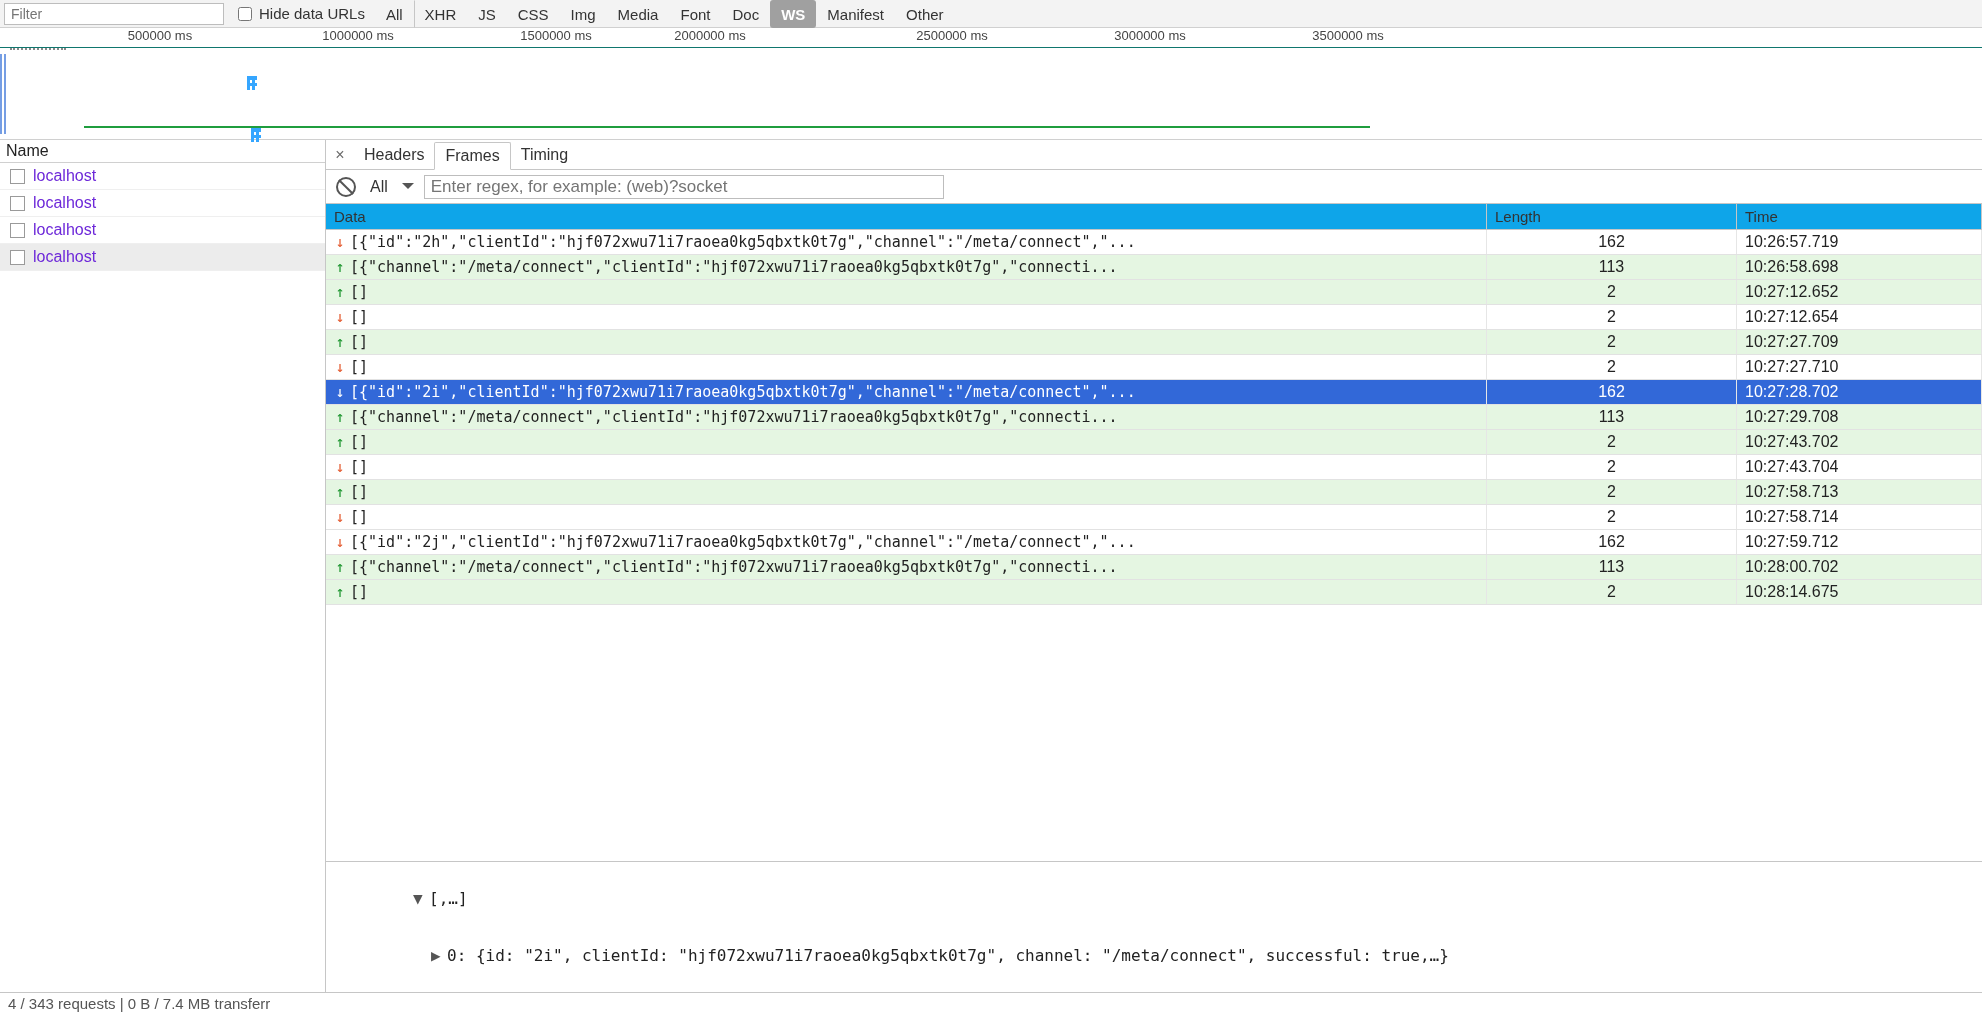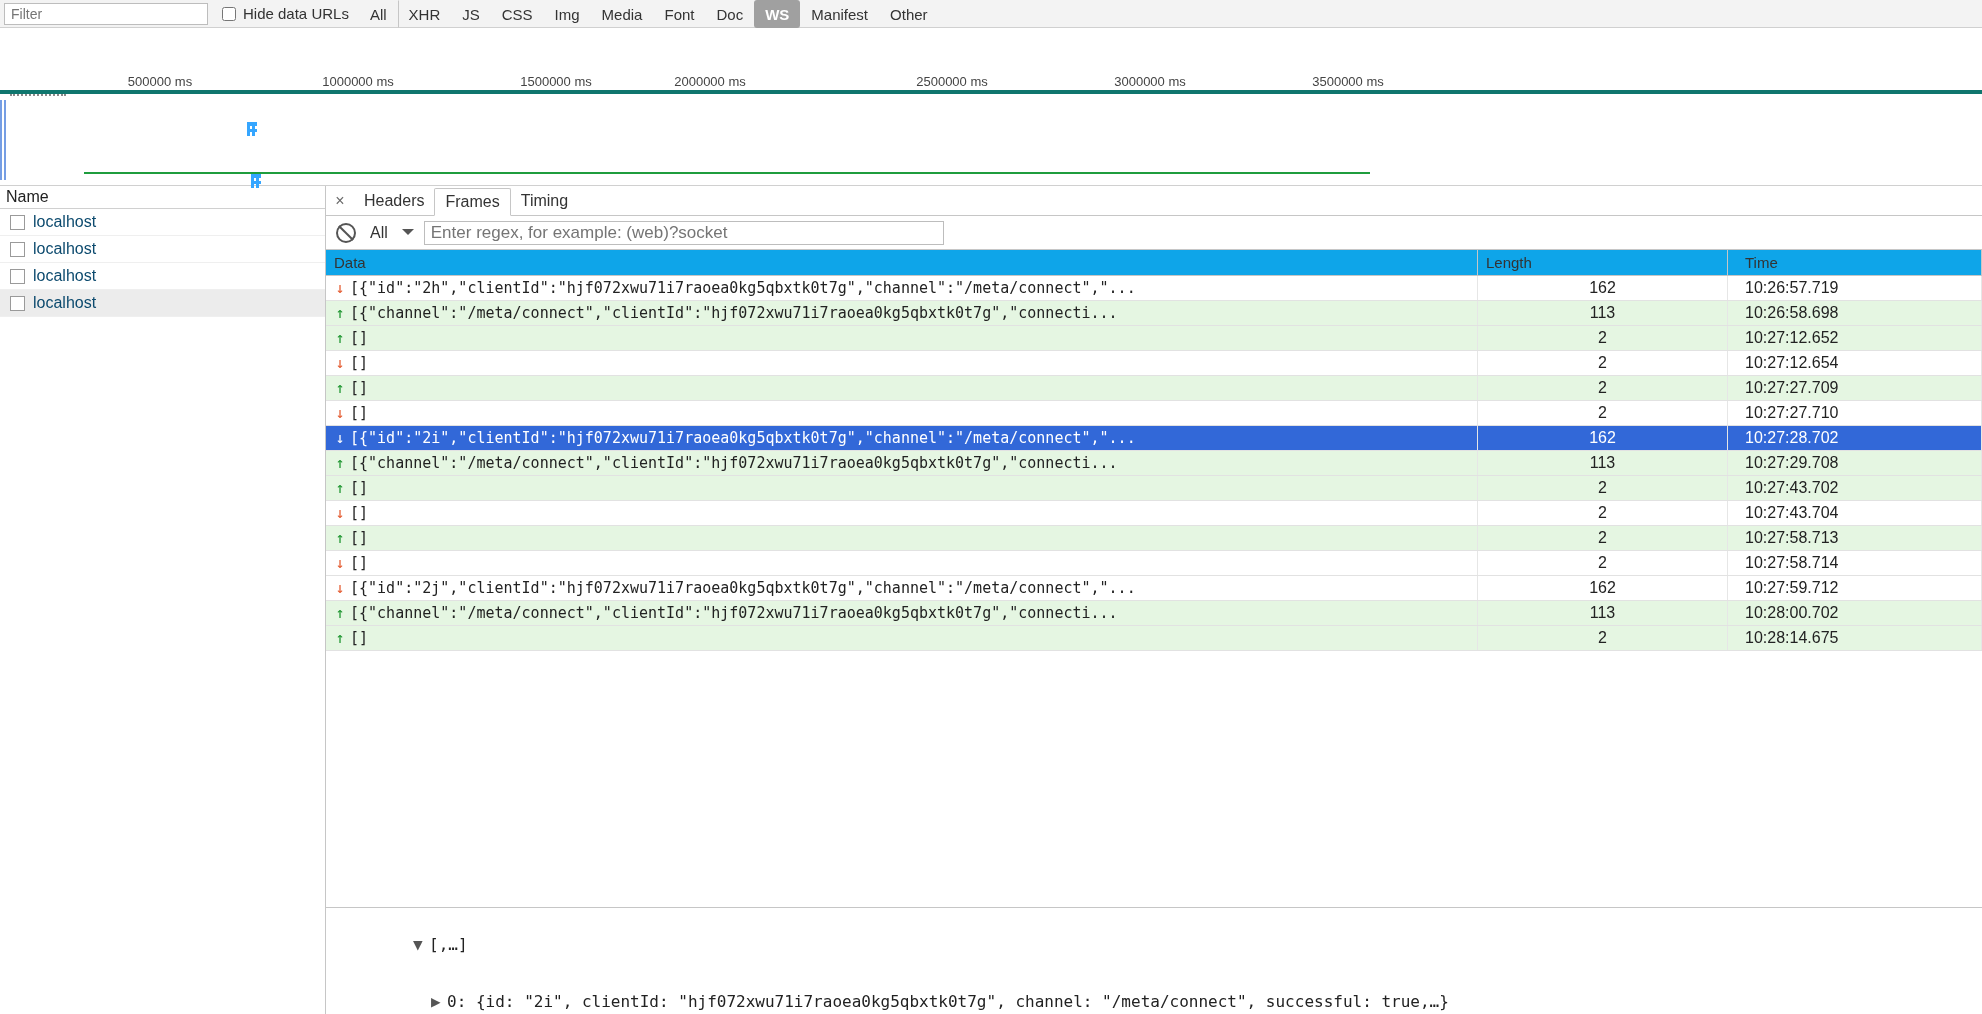--- a/index.html
+++ b/index.html
@@ -6,42 +6,42 @@
   html, body { margin:0; padding:0; font-family: "Helvetica Neue", Arial, sans-serif; font-size:15px; color:#222; background:#fff; }
   body { width:1982px; }
 
   
   .toolbar {
     display:flex; align-items:center; gap:10px;
     background:#f3f3f3; border-bottom:1px solid #d0d0d0;
     height:28px; padding:0 4px;
   }
   .filter-input {
-    width:204px; height:22px; font-size:14px; padding:0 6px;
+    width:220px; height:22px; font-size:14px; padding:0 6px;
     border:1px solid #bdbdbd; background:#fff;
   }
   .toolbar-cb { display:flex; align-items:center; gap:4px; font-size:15px; color:#333; }
   .toolbar-cb input { width:14px; height:14px; }
   .toolbar-tabs { display:flex; align-items:center; gap:0; }
   .toolbar-tab {
     padding:0 10px; font-size:15px; color:#333; cursor:pointer;
     height:28px; line-height:28px; border:1px solid transparent; border-radius:3px;
   }
   .toolbar-tab.divider-before { border-left:1px solid #c6c6c6; border-radius:0; }
   .toolbar-tab.ws-active {
     background:#a0a0a0; color:#fff; font-weight:600; border-radius:3px;
   }
 
   
   .overview {
     height:112px; background:#fff; border-bottom:1px solid #d0d0d0;
     position:relative;
   }
   .overview .ruler {
-    height:20px; border-bottom:4px solid #0f766e; position:relative;margin-top:46px;
+    height:20px; border-bottom:1px solid #0f766e; position:relative;
   }
   .overview .ruler span {
     position:absolute; top:0; font-size:13px; color:#444; transform:translateX(-50%);
   }
   .overview-body { position:relative; height:92px; }
   .ov-blue-spray {
     position:absolute; left:0; top:6px; width:8px; height:80px;
     background:repeating-linear-gradient(90deg,#3a74d8 0 2px,transparent 2px 4px);
     opacity:0.7;
   }
@@ -55,21 +55,21 @@
 
   
   .split { display:flex; height:calc(1014px - 28px - 112px - 22px); }
   .left-pane { width:326px; border-right:1px solid #c6c6c6; display:flex; flex-direction:column; }
   .right-pane { flex:1; display:flex; flex-direction:column; min-width:0; }
 
   .left-header { padding:2px 6px; font-size:16px; color:#222; border-bottom:1px solid #d0d0d0; }
   .req-list { flex:1; overflow:auto; }
   .req-row {
     display:flex; align-items:center; gap:8px; padding:4px 10px;
-    font-size:16px; color:#0c4a6e;
+    font-size:16px; color:#6d28d9;
     border-bottom:1px solid #efefef; cursor:pointer;
   }
   .req-row.selected { background:#ececec; }
   .req-ck { width:15px; height:15px; border:1px solid #9a9a9a; background:#fff; }
 
   
   .inner-tabs {
     display:flex; align-items:center; height:30px; border-bottom:1px solid #c6c6c6;
   }
   .close-x { width:28px; text-align:center; font-size:16px; color:#6b6b6b; cursor:pointer; }
@@ -99,21 +99,21 @@
   }
 
   
   .frames-table-wrap { flex:1; display:flex; flex-direction:column; min-height:0; }
   .frames-thead {
     display:flex; background:#0ea5e9; border-bottom:1px solid #c6c6c6; font-size:15px; color:#333;
   }
   .frames-thead > div { padding:4px 8px; border-right:1px solid #c6c6c6; }
   .col-data { flex:1 1 auto; min-width:0; }
   .col-len  { flex:0 0 250px; text-align:left; }
-  .col-time { flex:0 0 245px;margin-left:9px; }
+  .col-time { flex:0 0 245px; }
 
   .frames-tbody { overflow:auto; flex:1; }
   .frow {
     display:flex; align-items:center; font-size:16px;
     border-bottom:1px solid #e2e2e2;
   }
   .frow > div { padding:3px 8px; border-right:1px solid #e6e6e6; white-space:nowrap; overflow:hidden; text-overflow:ellipsis; }
   .frow .col-data { display:flex; align-items:center; gap:4px; font-family: ui-monospace, Menlo, monospace; font-size:15px; }
   .frow .col-len { text-align:center; flex:0 0 250px; }
   .frow .col-time { flex:0 0 245px; }

